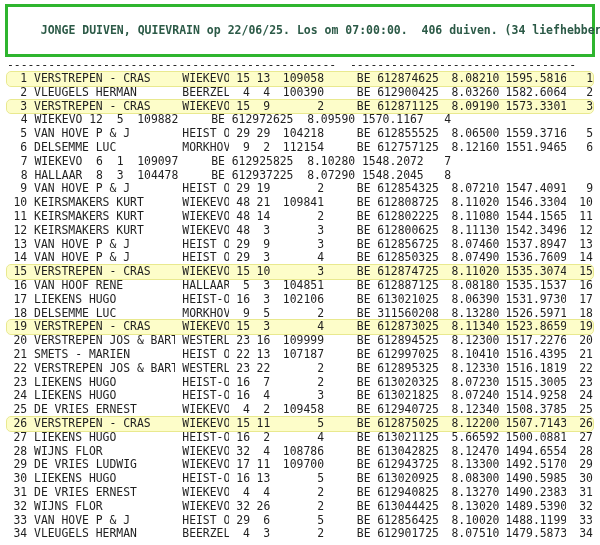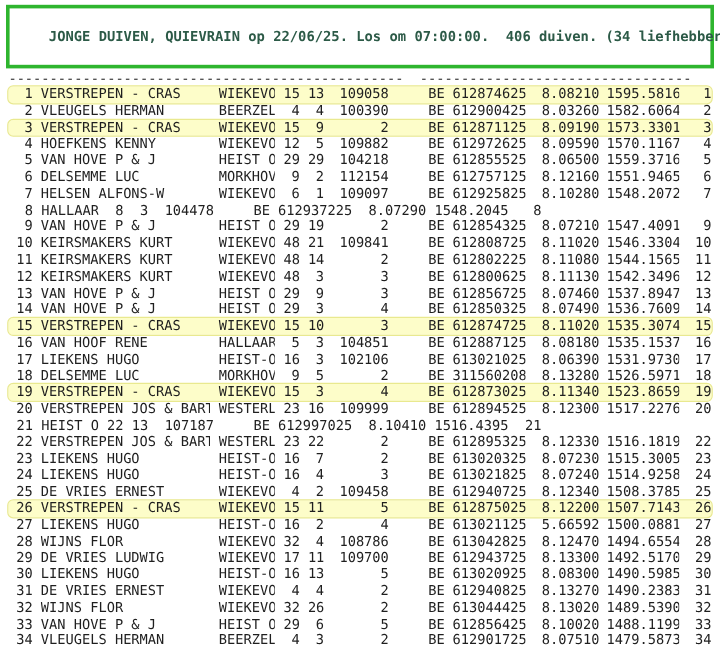--- a/index.html
+++ b/index.html
@@ -105,21 +105,20 @@
         <span class="c ig">9</span>
         <span class="c afst">2</span>
         <span class="c ld">BE</span>
         <span class="c ring">612871125</span>
         <span class="c constat">8.09190</span>
         <span class="c snelh">1573.3301</span>
         <span class="c nr2">3</span>
       </div>
         <div class="row">
         <span class="c nr">4</span>
-        <span class="c name">HOEFKENS KENNY</span>
         <span class="c gem">WIEKEVO</span>
         <span class="c ad">12</span>
         <span class="c ig">5</span>
         <span class="c afst">109882</span>
         <span class="c ld">BE</span>
         <span class="c ring">612972625</span>
         <span class="c constat">8.09590</span>
         <span class="c snelh">1570.1167</span>
         <span class="c nr2">4</span>
       </div>
@@ -144,21 +143,20 @@
         <span class="c ig">2</span>
         <span class="c afst">112154</span>
         <span class="c ld">BE</span>
         <span class="c ring">612757125</span>
         <span class="c constat">8.12160</span>
         <span class="c snelh">1551.9465</span>
         <span class="c nr2">6</span>
       </div>
         <div class="row">
         <span class="c nr">7</span>
-        <span class="c name">HELSEN ALFONS-W</span>
         <span class="c gem">WIEKEVO</span>
         <span class="c ad">6</span>
         <span class="c ig">1</span>
         <span class="c afst">109097</span>
         <span class="c ld">BE</span>
         <span class="c ring">612925825</span>
         <span class="c constat">8.10280</span>
         <span class="c snelh">1548.2072</span>
         <span class="c nr2">7</span>
       </div>
@@ -325,20 +323,21 @@
         <span class="c ig">16</span>
         <span class="c afst">109999</span>
         <span class="c ld">BE</span>
         <span class="c ring">612894525</span>
         <span class="c constat">8.12300</span>
         <span class="c snelh">1517.2276</span>
         <span class="c nr2">20</span>
       </div>
         <div class="row">
         <span class="c nr">21</span>
+        <span class="c name">SMETS - MARIEN</span>
         <span class="c gem">HEIST O</span>
         <span class="c ad">22</span>
         <span class="c ig">13</span>
         <span class="c afst">107187</span>
         <span class="c ld">BE</span>
         <span class="c ring">612997025</span>
         <span class="c constat">8.10410</span>
         <span class="c snelh">1516.4395</span>
         <span class="c nr2">21</span>
       </div>

